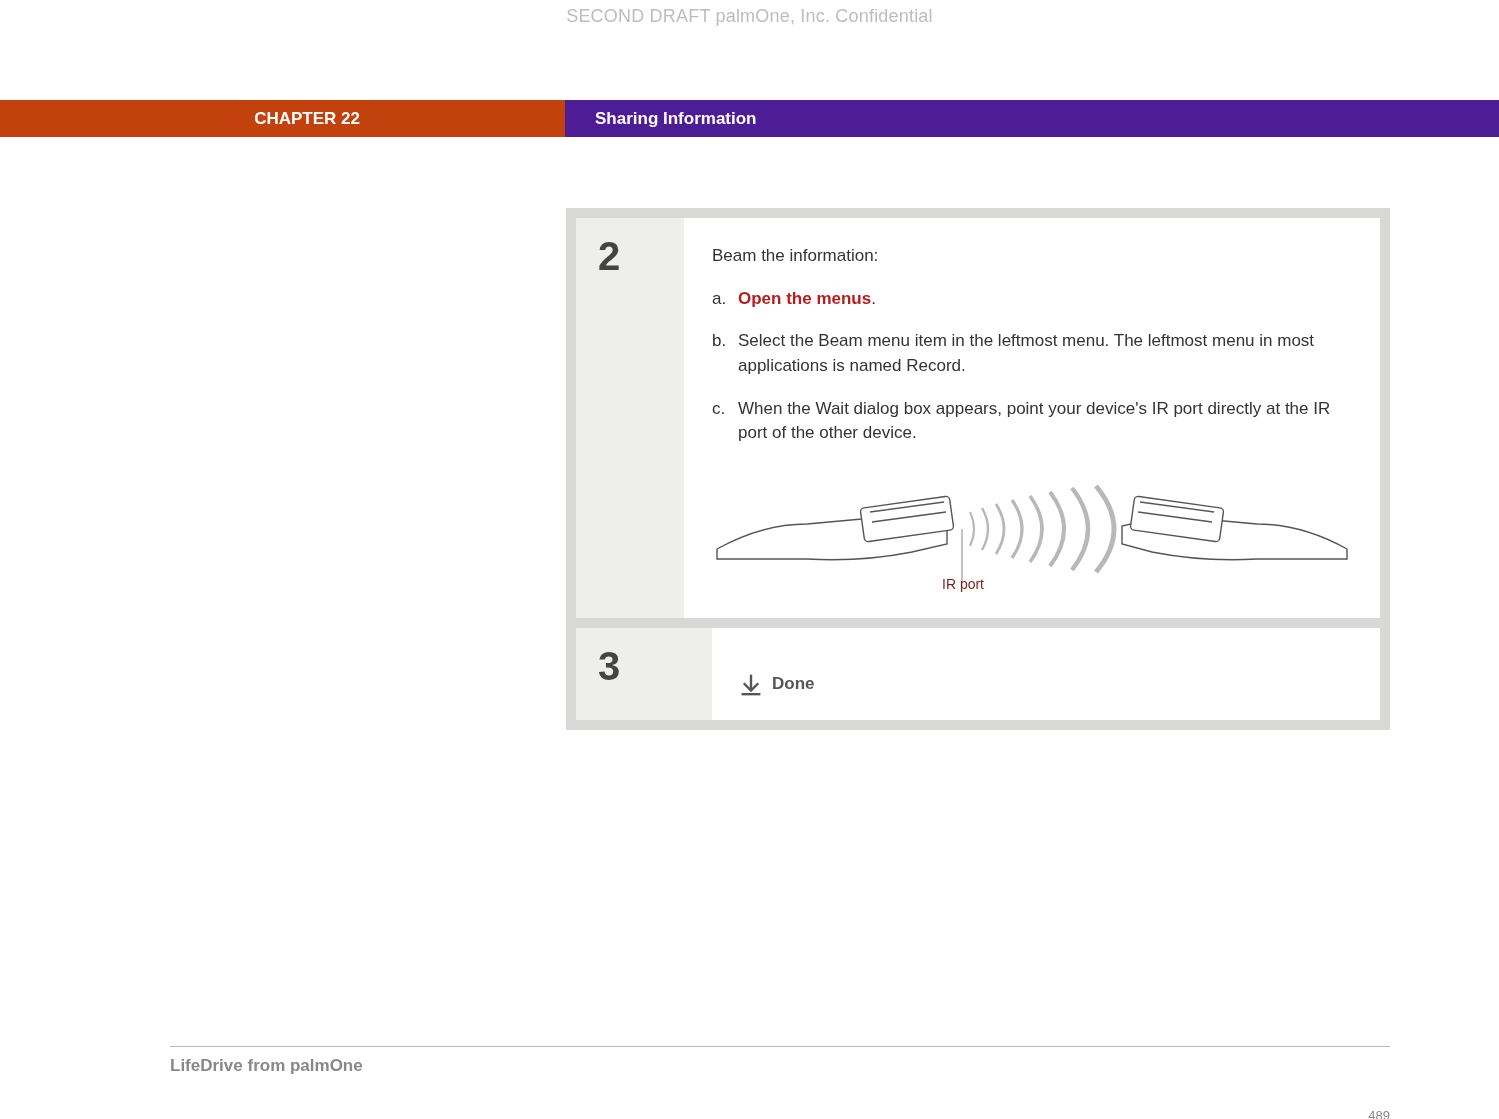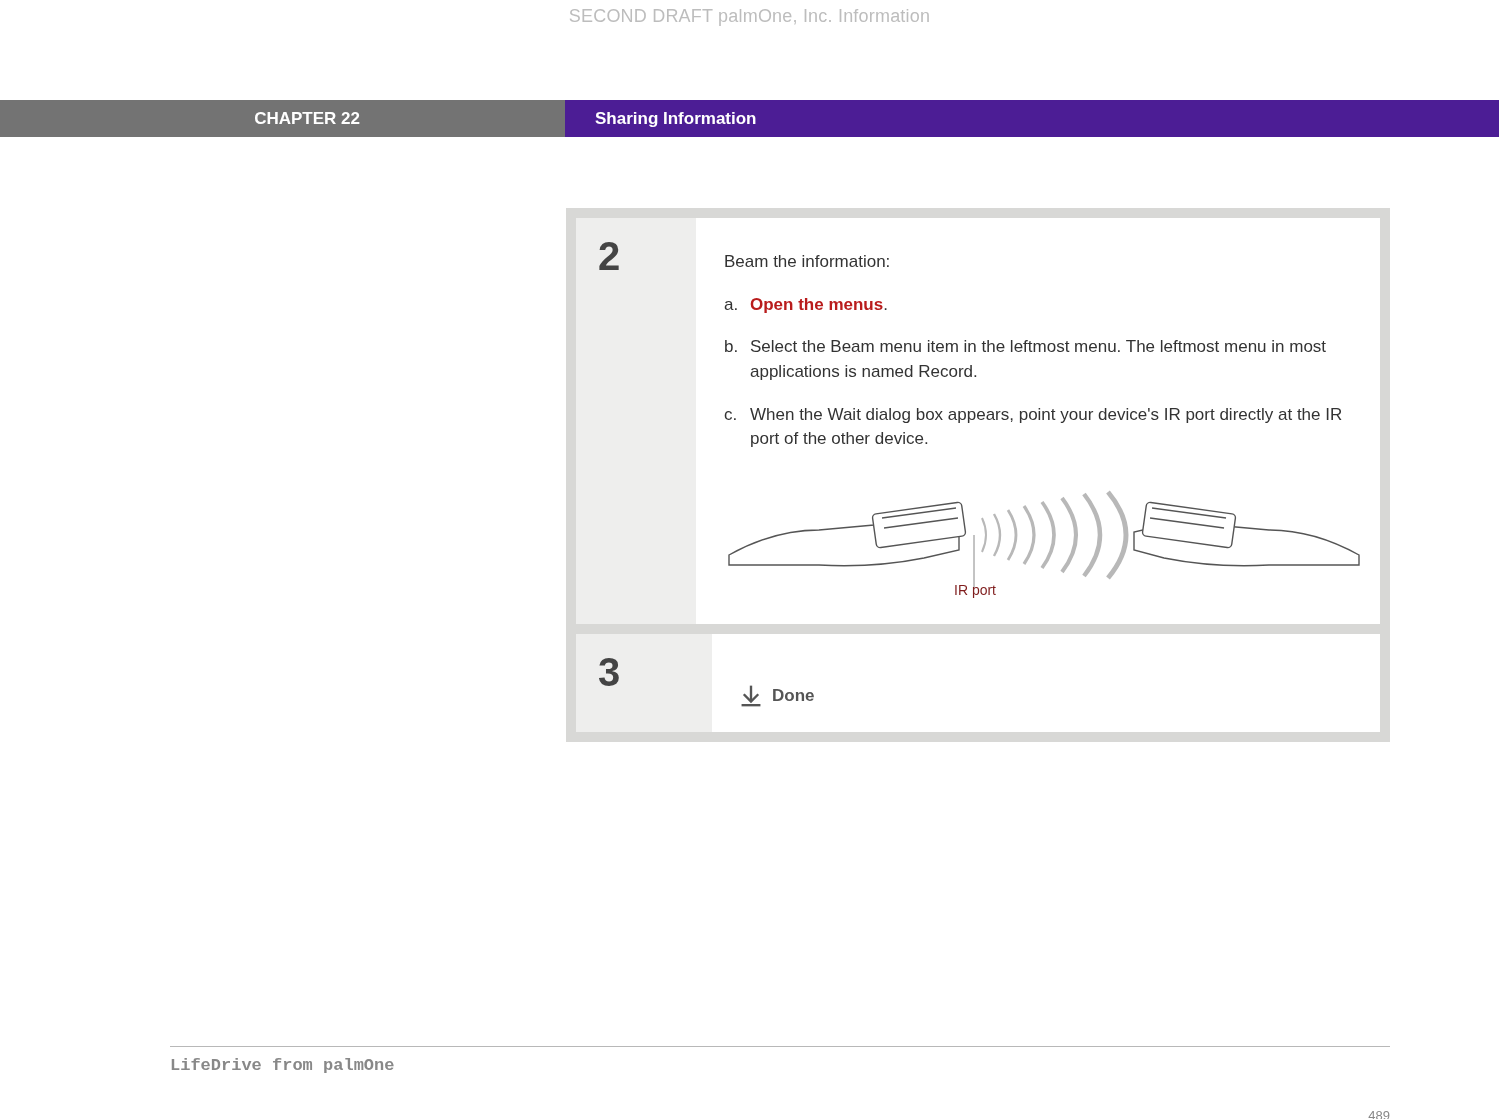--- a/index.html
+++ b/index.html
@@ -2,58 +2,58 @@
 <html><head>
 <meta charset="utf-8">
 <style>
   * { box-sizing: border-box; margin: 0; padding: 0; }
   html, body { width: 1499px; height: 1119px; background: #fff; font-family: Arial, Helvetica, sans-serif; color: #333; }
   .page { position: relative; width: 1499px; height: 1119px; }
 
   .draft-header { position: absolute; top: 6px; left: 0; width: 100%; text-align: center; font-size: 18px; color: #bdbdbd; letter-spacing: .2px; }
 
   .chapter-bar { position: absolute; top: 100px; left: 0; width: 100%; height: 37px; display: flex; }
-  .chapter-left { width: 565px; background: #737373; display: flex; align-items: center; justify-content: flex-end; padding-right: 205px; }
+  .chapter-left { width: 565px; background: #c2410c; display: flex; align-items: center; justify-content: flex-end; padding-right: 205px; }
   .chapter-left span { color: #fff; font-weight: bold; font-size: 17px; }
   .chapter-right { flex: 1; background: #4c1d95; display: flex; align-items: center; padding-left: 30px; }
   .chapter-right span { color: #fff; font-weight: bold; font-size: 17px; }
 
   .steps-wrap { position: absolute; top: 208px; left: 566px; width: 824px; background: #d8d8d6; padding: 10px; }
 
   .step { display: flex; background: #fff; }
   .step + .step { margin-top: 10px; }
   .step-num-cell { width: 136px; background: #eeeeed; padding: 18px 0 0 22px; }
   .step-num { font-family: "Arial Black", Arial, sans-serif; font-weight: 900; font-size: 40px; color: #444; line-height: 1; }
-  .step-body { flex: 1; padding: 26px 16px 24px 28px; font-size: 17px; color: #333; line-height: 1.45; margin-top: 6px; }
+  .step-body { flex: 1; padding: 26px 28px 24px 28px; font-size: 17px; color: #333; line-height: 1.45; }
 
   .step-body .intro { margin-bottom: 18px; }
   .sub-item { display: flex; margin-bottom: 18px; }
   .sub-item .letter { width: 26px; flex-shrink: 0; }
   .sub-item .text { flex: 1; }
   .link-underline { font-weight: bold; color: #b91c1c; }
 
   .illustration { position: relative; width: 640px; height: 130px; margin: 8px auto 0 auto; }
   .illustration svg { width: 100%; height: 100%; }
   .ir-label { position: absolute; left: 230px; top: 110px; font-size: 14px; color: #7f1d1d; }
 
-  .done-row { display: flex; align-items: center; margin-top: 18px; }
+  .done-row { display: flex; align-items: flex-end; margin-top: 18px; }
   .done-icon { width: 22px; height: 22px; margin-right: 10px; }
   .done-text { font-weight: bold; color: #555; font-size: 17px; }
 
   .footer-rule { position: absolute; left: 170px; top: 1046px; width: 1220px; height: 0; border-top: 1px solid #b8b8b8; }
-  .footer-left { position: absolute; left: 170px; top: 1056px; font-weight: bold; color: #888; font-size: 17px; font-family: Liberation Mono, monospace; }
+  .footer-left { position: absolute; left: 170px; top: 1056px; font-weight: bold; color: #888; font-size: 17px; }
   .footer-right { position: absolute; right: 109px; top: 1108px; color: #888; font-size: 13px; }
 </style>
 </head>
 <body>
 
 <div class="page">
 
   <div class="draft-header">
-    <span>SECOND DRAFT palmOne, Inc.  Information</span>
+    <span>SECOND DRAFT palmOne, Inc.  Confidential</span>
   </div>
 
   <div class="chapter-bar">
     <div class="chapter-left">
       <span>CHAPTER 22</span>
     </div>
     <div class="chapter-right">
       <span>Sharing Information</span>
     </div>
   </div>

